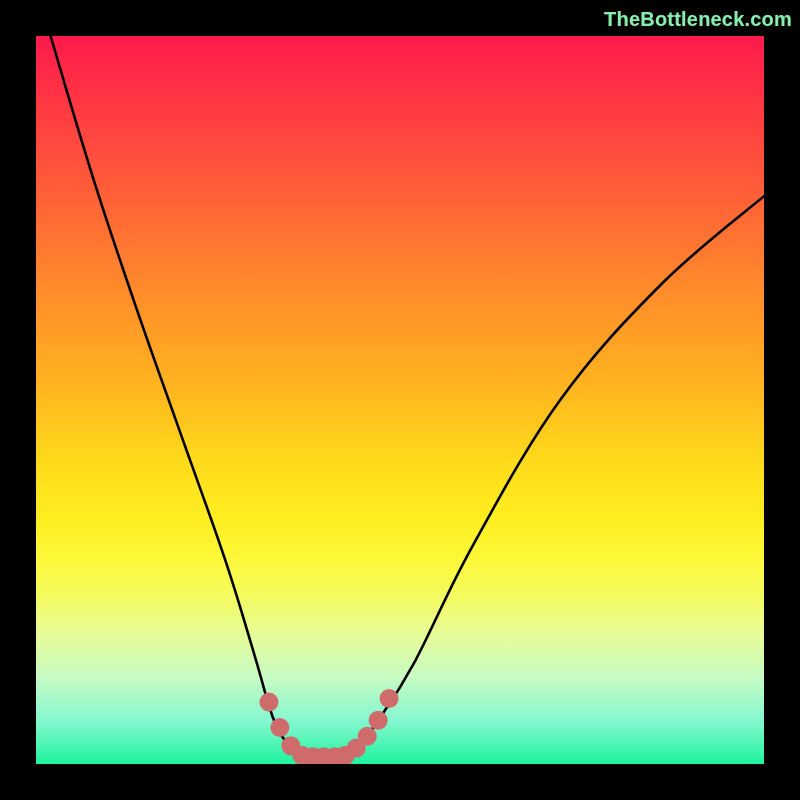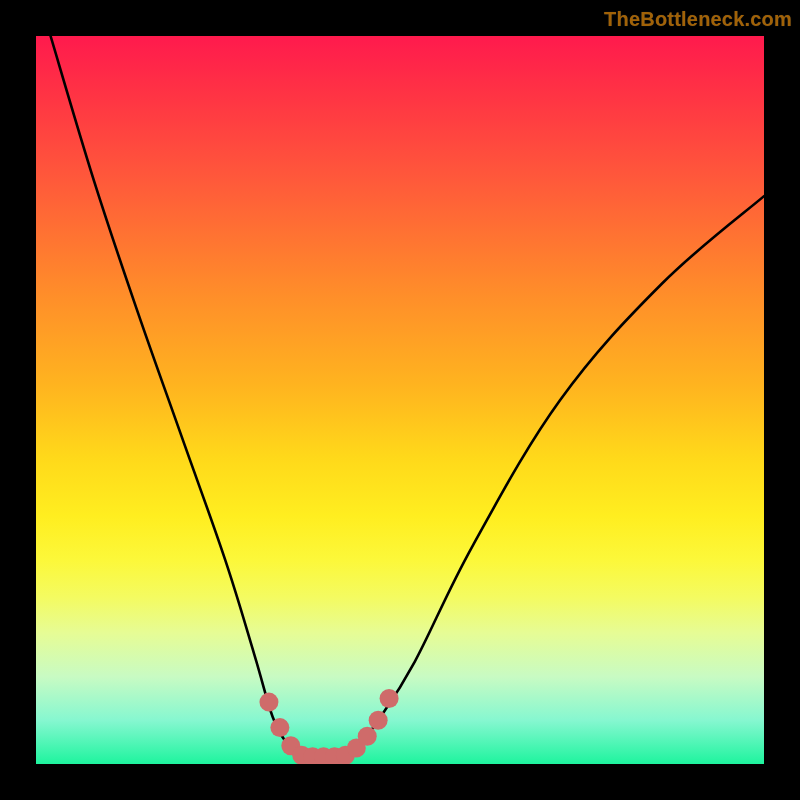--- a/index.html
+++ b/index.html
@@ -39,21 +39,21 @@
       #86f7d0 94%,
       #1ef49e 100%
     );
   }
   .attribution {
     position: absolute;
     top: 8px;
     right: 8px;
     font-size: 20px;
     font-weight: 600;
-    color: #a16207;
+    color: #86efac;
     letter-spacing: 0.2px;
     text-shadow: 0 0 1px rgba(255,255,255,0.2);
   }
   svg.curve {
     position: absolute;
     left: 0;
     top: 0;
     width: 728px;
     height: 728px;
   }

